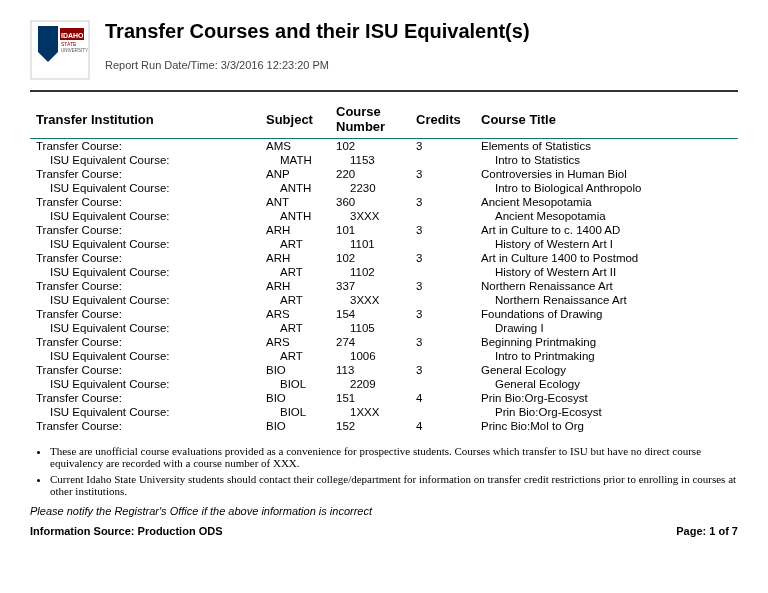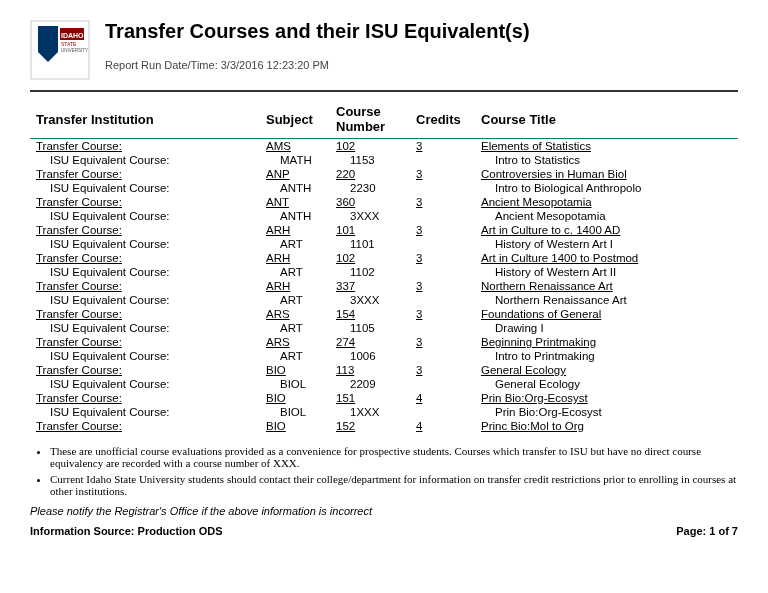--- a/index.html
+++ b/index.html
@@ -54,21 +54,20 @@
       font-size: 13px;
       border-bottom: 1px solid #0f766e;
     }
     .section-header td {
       font-weight: bold;
       font-size: 12.5px;
       padding: 6px 6px 3px 6px;
     }
     tr.transfer-row td {
       padding: 1px 6px;
-      text-decoration: underline;
     }
     tr.isu-row td {
       padding: 1px 6px 1px 20px;
       color: #000;
       font-style: normal;
     }
     .footer {
       margin-top: 12px;
       font-size: 11px;
     }
@@ -219,21 +218,21 @@
         <td>ART</td>
         <td>3XXX</td>
         <td></td>
         <td>Northern Renaissance Art</td>
       </tr>
       <tr class="transfer-row">
         <td style="padding-left: 6px;">Transfer Course:</td>
         <td>ARS</td>
         <td>154</td>
         <td>3</td>
-        <td>Foundations of General</td>
+        <td>Foundations of Drawing</td>
       </tr>
       <tr class="isu-row">
         <td style="padding-left: 20px;">ISU Equivalent Course:</td>
         <td>ART</td>
         <td>1105</td>
         <td></td>
         <td>Drawing I</td>
       </tr>
       <tr class="transfer-row">
         <td style="padding-left: 6px;">Transfer Course:</td>

